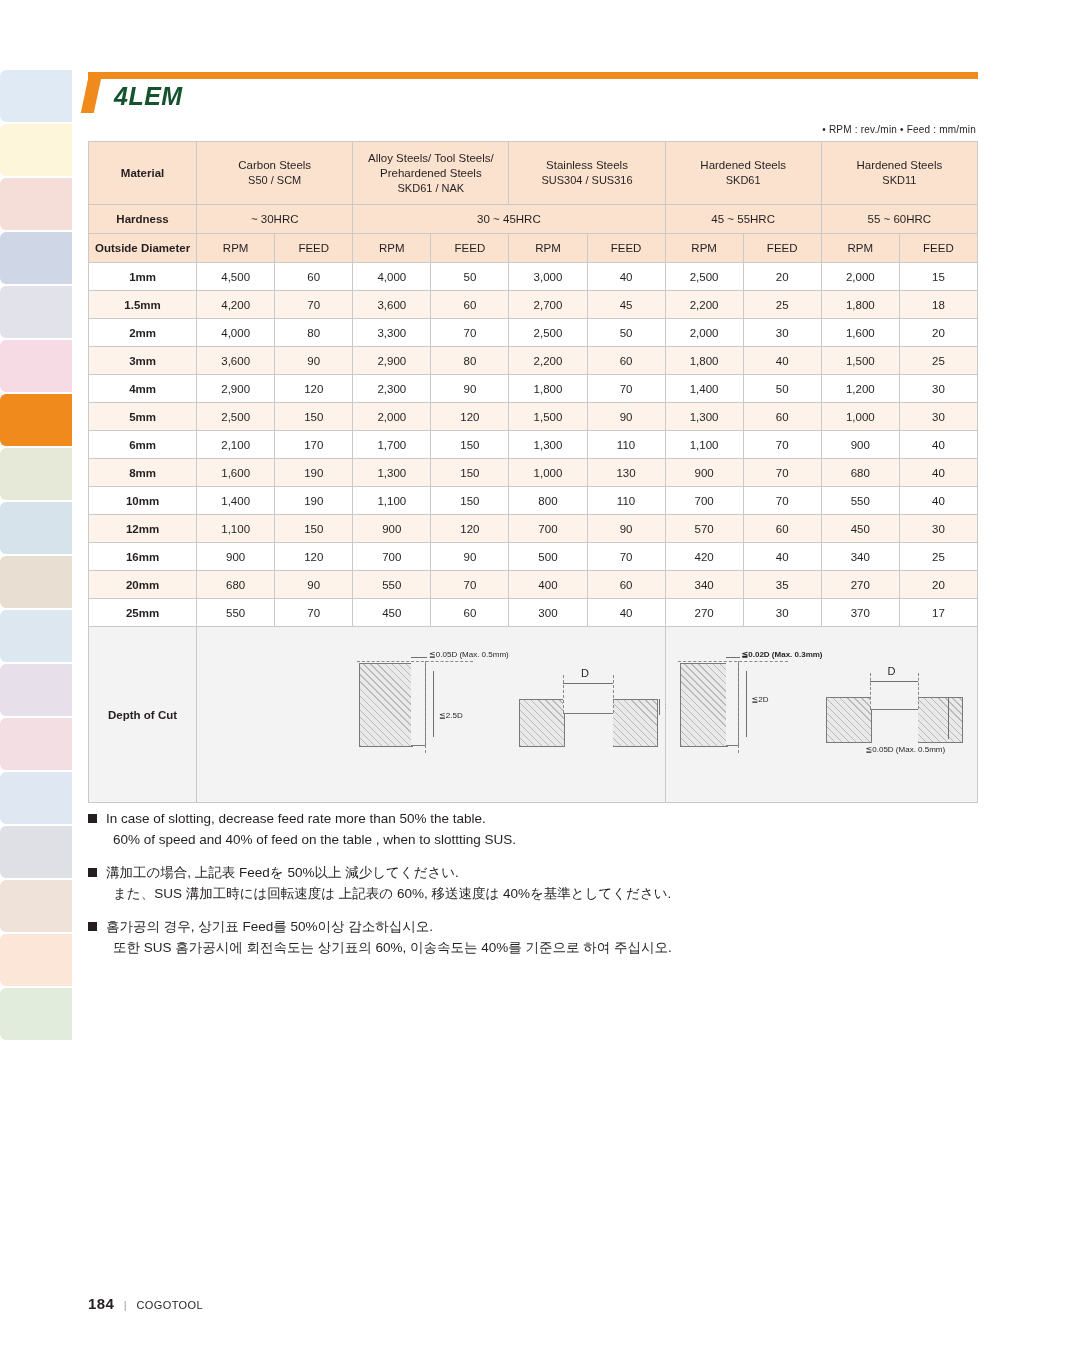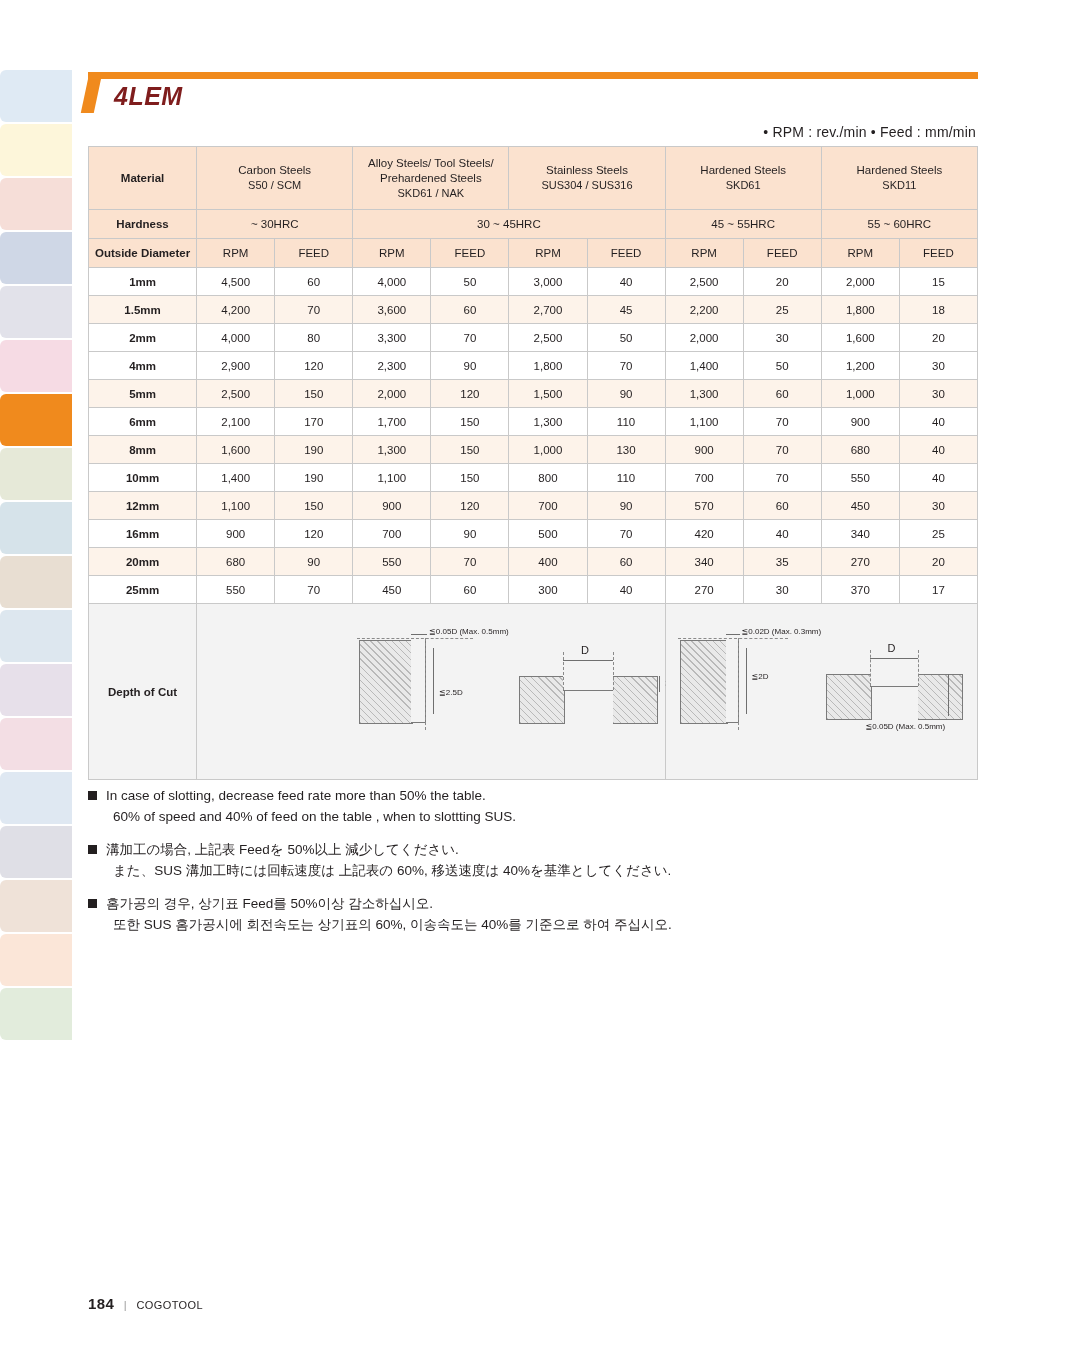--- a/index.html
+++ b/index.html
@@ -64,26 +64,26 @@
     transform-origin: top left;
   }
   #title-text {
     position: absolute;
     left: 26px;
     top: 10px;
     font-size: 25px;
     font-style: italic;
     font-weight: bold;
     letter-spacing: .5px;
-    color: #7f1d1d;
+    color: #14532d;
   }
 
   #unit-note {
     text-align: right;
-    font-size: 14px;
+    font-size: 10px;
     color: #231f20;
     margin: 4px 2px 6px 0;
     letter-spacing: .2px;
   }
 
   
   table.cut-table {
     border-collapse: collapse;
     width: 890px;
     table-layout: fixed;
@@ -363,20 +363,33 @@
           <td>80</td>
           <td class="thick-left">3,300</td>
           <td>70</td>
           <td class="thick-left">2,500</td>
           <td>50</td>
           <td class="thick-left">2,000</td>
           <td>30</td>
           <td class="thick-left">1,600</td>
           <td>20</td>
         </tr>
+        <tr class="even">
+          <td class="row-label first-col">3mm</td>
+          <td class="thick-left">3,600</td>
+          <td>90</td>
+          <td class="thick-left">2,900</td>
+          <td>80</td>
+          <td class="thick-left">2,200</td>
+          <td>60</td>
+          <td class="thick-left">1,800</td>
+          <td>40</td>
+          <td class="thick-left">1,500</td>
+          <td>25</td>
+        </tr>
         <tr class="odd">
           <td class="row-label first-col">4mm</td>
           <td class="thick-left">2,900</td>
           <td>120</td>
           <td class="thick-left">2,300</td>
           <td>90</td>
           <td class="thick-left">1,800</td>
           <td>70</td>
           <td class="thick-left">1,400</td>
           <td>50</td>
@@ -515,21 +528,21 @@
           </div>
         </td>
         <td class="doc-cell thick-left" colspan="4">
           <div class="doc-inner">
 
             <div class="fig hatch outline" style="left:14px; top:36px; width:46px; height:82px;"></div>
             <div class="fig" style="left:60px; top:36px; width:12px; height:82px; background:#f3f3f3; border-right:1px solid #7a7a7a; border-bottom:1px solid #7a7a7a;"></div>
             <div class="dashed-h" style="left:12px; top:34px; width:110px;"></div>
             <div class="dashed-v" style="left:72px; top:34px; height:92px;"></div>
             <div class="dimline-h" style="left:60px; top:30px; width:14px;"></div>
-            <span class="fig-label" style="left:76px; top:23px;">≦0.02D (Max. 0.3mm)</span>
+            <span class="fig-label" style="left:76px; top:23px;font-weight:bold;">≦0.02D (Max. 0.3mm)</span>
             <div class="dimline-v" style="left:80px; top:44px; height:66px;"></div>
             <span class="fig-label" style="left:86px; top:68px;">≦2D</span>
 
             <div class="fig hatch outline" style="left:160px; top:70px; width:44px; height:44px;"></div>
             <div class="fig" style="left:204px; top:70px; width:48px; height:12px; background:#f3f3f3; border-bottom:1px solid #7a7a7a;"></div>
             <div class="fig hatch outline" style="left:252px; top:70px; width:44px; height:44px; border-left:none;"></div>
             <div class="dashed-v" style="left:204px; top:46px; height:36px;"></div>
             <div class="dashed-v" style="left:252px; top:46px; height:36px;"></div>
             <div class="dimline-h" style="left:204px; top:54px; width:48px;"></div>
             <span class="fig-label" style="left:222px; top:38px; font-size:11px;">D</span>

